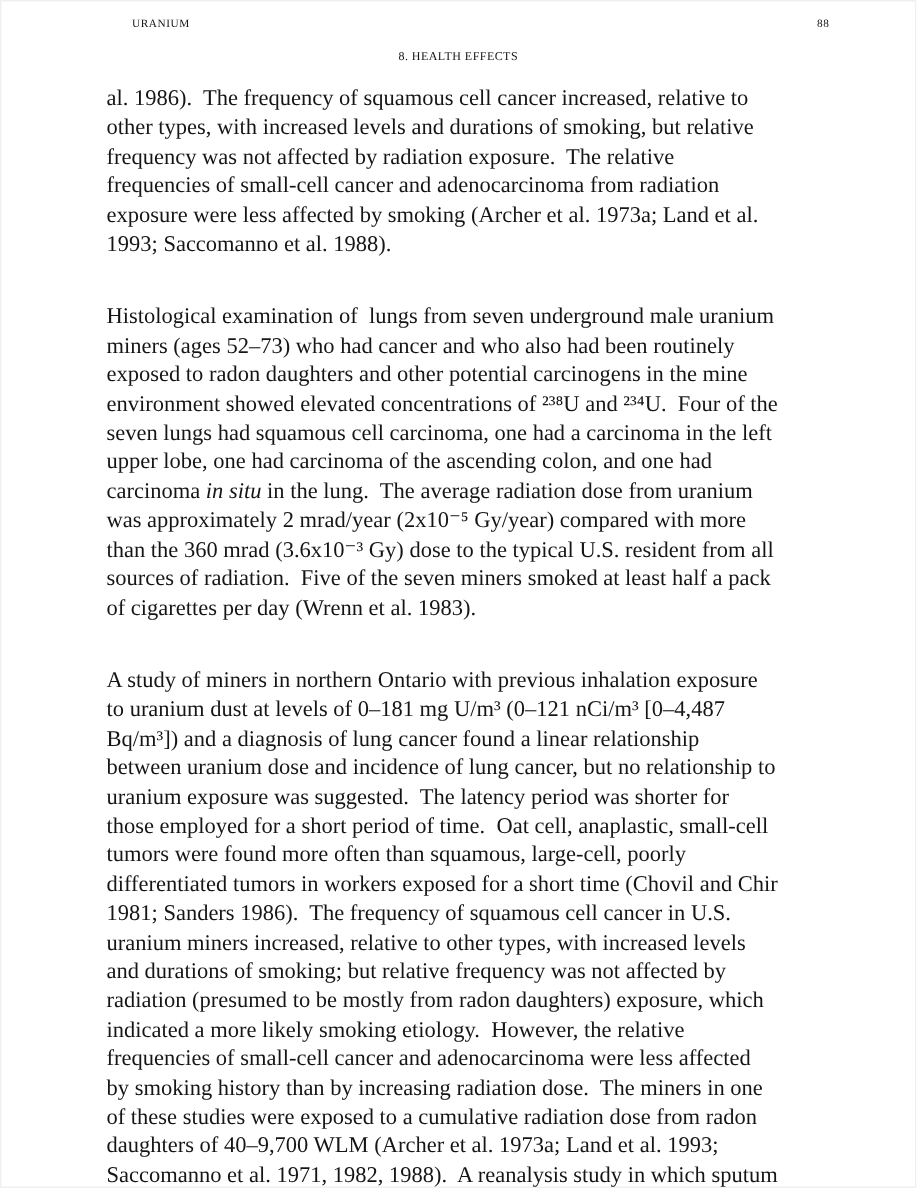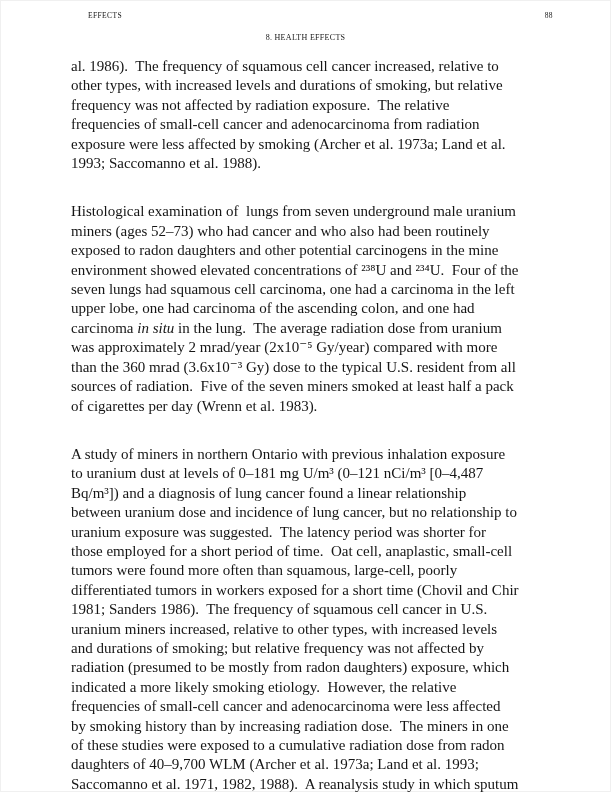--- a/index.html
+++ b/index.html
@@ -55,21 +55,21 @@
   }
   .para:last-child { margin-bottom: 4px; }
   .italic { font-style: italic; }
 </style>
 </head>
 <body>
 
 <div class="page">
 
   <div class="page-header">
-    <span class="running-title">EFFECTS</span>
+    <span class="running-title">URANIUM</span>
     <span class="page-number">88</span>
   </div>
 
   <div class="section-title">8. HEALTH EFFECTS</div>
 
   <main class="page-body">
 
     <p class="para"><span>al. 1986).  The frequency of squamous cell cancer increased, relative to other types, with increased levels and durations of smoking, but relative frequency was not affected by radiation exposure.  The relative frequencies of small-cell cancer and adenocarcinoma from radiation exposure were less affected by smoking (Archer et al. 1973a; Land et al. 1993; Saccomanno et al. 1988).</span></p>
 
     <p class="para"><span>Histological examination of  lungs from seven underground male uranium miners (ages 52–73) who had cancer and who also had been routinely exposed to radon daughters and other potential carcinogens in the mine environment showed elevated concentrations of ²³⁸U and ²³⁴U.  Four of the seven lungs had squamous cell carcinoma, one had a carcinoma in the left upper lobe, one had carcinoma of the ascending colon, and one had carcinoma </span><em class="italic">in situ</em><span> in the lung.  The average radiation dose from uranium was approximately 2 mrad/year (2x10⁻⁵ Gy/year) compared with more than the 360 mrad (3.6x10⁻³ Gy) dose to the typical U.S. resident from all sources of radiation.  Five of the seven miners smoked at least half a pack of cigarettes per day (Wrenn et al. 1983).</span></p>

